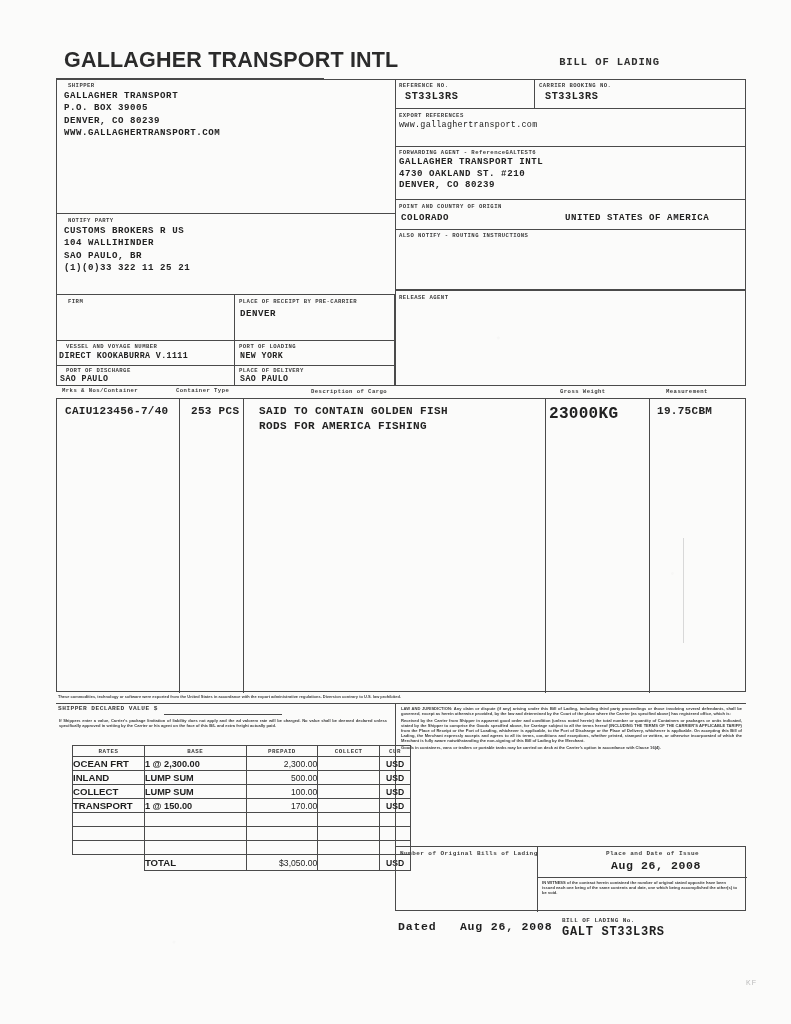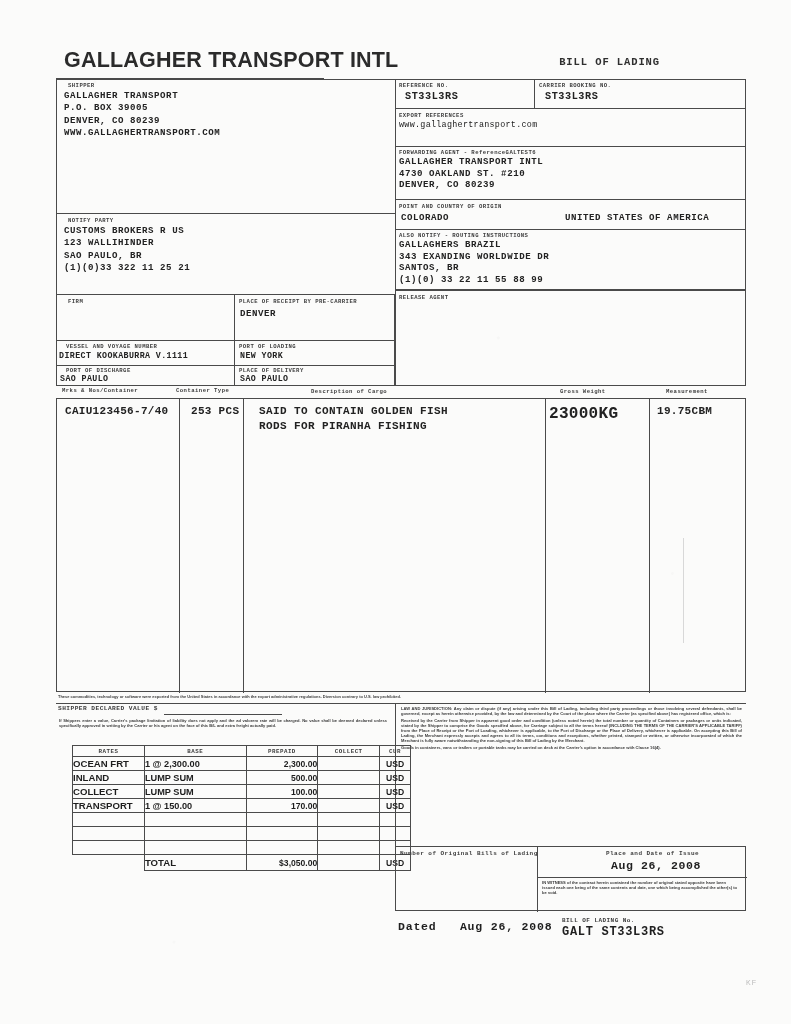--- a/index.html
+++ b/index.html
@@ -110,21 +110,21 @@
     font-weight:bold; font-size:9.6px; color:#1e1e1e;
     padding-left:6px; white-space:nowrap;
   }
   .cell-base {
     font-family:"Liberation Sans", sans-serif;
     font-weight:bold; font-size:9.2px; color:#1e1e1e;
     padding-left:5px; white-space:nowrap;
   }
   .cell-amt {
     font-family:"Liberation Sans", sans-serif;
-    font-weight:bold; font-size:8.6px; color:#1e1e1e;
+    font-weight:normal; font-size:8.6px; color:#1e1e1e;
     text-align:right; padding-right:7px; white-space:nowrap;
   }
   .cell-cur {
     font-family:"Liberation Sans", sans-serif;
     font-weight:bold; font-size:8.6px; color:#1e1e1e;
     text-align:center; white-space:nowrap;
   }
 
   .corner-mark {
     position:absolute; right:34px; bottom:38px;
@@ -189,34 +189,28 @@
     <div class="bx ln-b" style="left:339px; top:152px; width:351px; height:30px;">
       <div class="lbl" style="position:absolute; left:4px; top:3px;">POINT AND COUNTRY OF ORIGIN</div>
       <div class="val" style="position:absolute; left:6px; top:12px;">COLORADO</div>
       <div class="val" style="position:absolute; left:170px; top:12px;">UNITED STATES OF AMERICA</div>
     </div>
 
     <div class="bx ln-t" style="left:0px; top:165px; width:339px; height:73px;">
       <div class="lbl" style="position:absolute; left:12px; top:3px;">NOTIFY PARTY</div>
       <div class="stack" style="position:absolute; left:8px; top:11px;">
         <div class="val">CUSTOMS BROKERS R US</div>
-        <div class="val">123 WALLIHINDER</div>
+        <div class="val">104 WALLIHINDER</div>
         <div class="val">SAO PAULO, BR</div>
         <div class="val">(1)(0)33 322 11 25 21</div>
       </div>
     </div>
 
     <div class="bx ln-b" style="left:339px; top:182px; width:351px; height:60px;">
       <div class="lbl" style="position:absolute; left:4px; top:2px;">ALSO NOTIFY - ROUTING INSTRUCTIONS</div>
-      <div class="stack-tight" style="position:absolute; left:4px; top:9px;">
-        <div class="val">GALLAGHERS BRAZIL</div>
-        <div class="val">343 EXANDING WORLDWIDE DR</div>
-        <div class="val">SANTOS, BR</div>
-        <div class="val">(1)(0) 33 22 11 55 88 99</div>
-      </div>
     </div>
 
     <div class="bx ln-t" style="left:0px; top:246px; width:178px; height:46px;">
       <div class="lbl" style="position:absolute; left:12px; top:3px;">FIRM</div>
       <div class="val" style="position:absolute; left:8px; top:13px;"></div>
     </div>
 
     <div class="bx ln-t ln-l ln-r" style="left:178px; top:246px; width:161px; height:46px;">
       <div class="lbl" style="position:absolute; left:4px; top:3px;">PLACE OF RECEIPT by PRE-CARRIER</div>
       <div class="val" style="position:absolute; left:5px; top:13px;">DENVER</div>
@@ -256,21 +250,21 @@
     <div class="bx ln-t ln-b ln-l ln-r" style="left:0px; top:350px; width:690px; height:294px;">
 
       <div class="bx ln-l" style="left:122px; top:0; width:0; height:294px;"></div>
       <div class="bx ln-l" style="left:186px; top:0; width:0; height:294px;"></div>
       <div class="bx ln-l" style="left:488px; top:0; width:0; height:294px;"></div>
       <div class="bx ln-l" style="left:592px; top:0; width:0; height:294px;"></div>
 
       <div class="val" style="position:absolute; left:8px; top:6px; font-size:11px; letter-spacing:0.3px;">CAIU123456-7/40</div>
       <div class="val" style="position:absolute; left:134px; top:6px; font-size:11px; letter-spacing:0.3px;">253 PCS</div>
       <div class="val" style="position:absolute; left:202px; top:6px; font-size:11px; letter-spacing:0.4px;">SAID TO CONTAIN GOLDEN FISH</div>
-      <div class="val" style="position:absolute; left:202px; top:21px; font-size:11px; letter-spacing:0.4px;">RODS FOR PIRANHA FISHING</div>
+      <div class="val" style="position:absolute; left:202px; top:21px; font-size:11px; letter-spacing:0.4px;">RODS FOR AMERICA FISHING</div>
       <div class="val" style="position:absolute; left:492px; top:6px; font-size:16px; letter-spacing:0.3px;text-align:center;">23000KG</div>
       <div class="val" style="position:absolute; left:600px; top:6px; font-size:11px; letter-spacing:0.3px;">19.75CBM</div>
     </div>
 
     <div class="bx ln-b" style="left:0px; top:644px; width:690px; height:12px;">
       <div class="fine fine-b" style="position:absolute; left:2px; top:1.5px; width:686px; font-size:3.95px; text-align:left; white-space:nowrap; overflow:hidden;">These commodities, technology or software were exported from the United States in accordance with the export administrative regulations.  Diversion contrary to U.S. law prohibited.</div>
     </div>
 
     <div class="bx" style="left:0px; top:656px; width:339px; height:14px;">
       <div class="lbl" style="position:absolute; left:2px; top:1px; font-size:6.2px;">SHIPPER DECLARED VALUE $</div>

